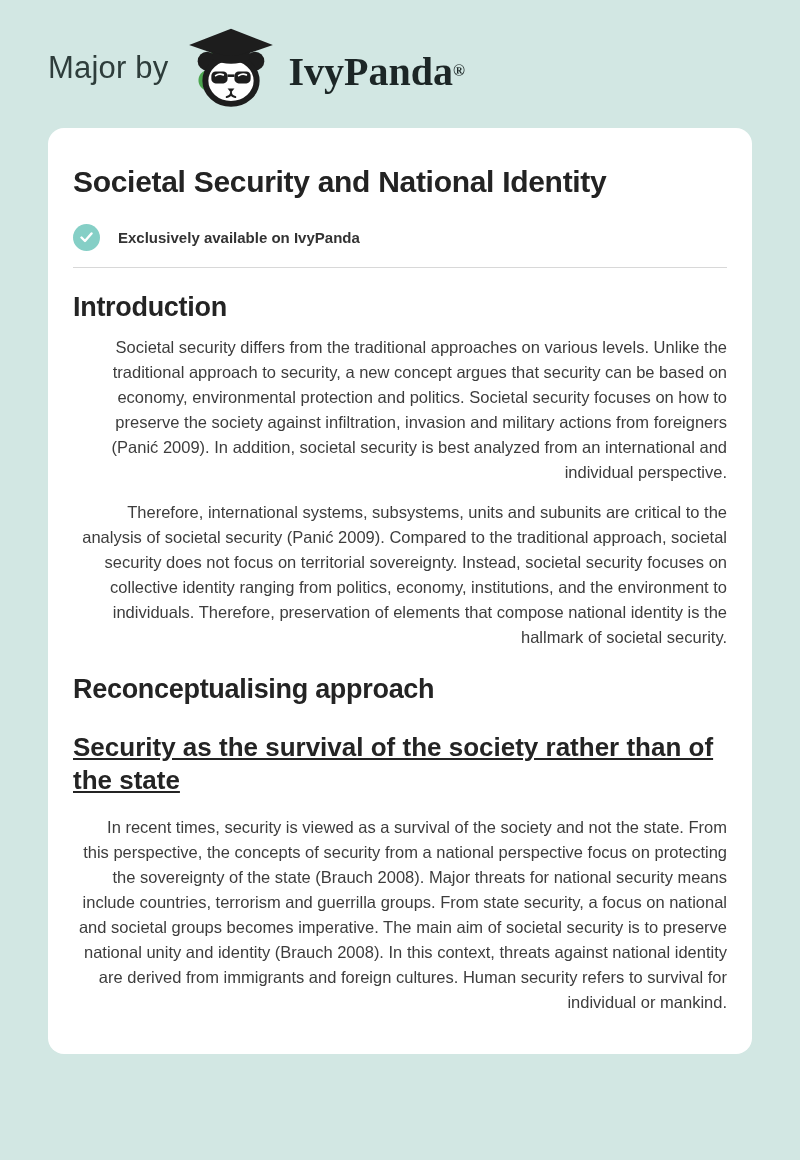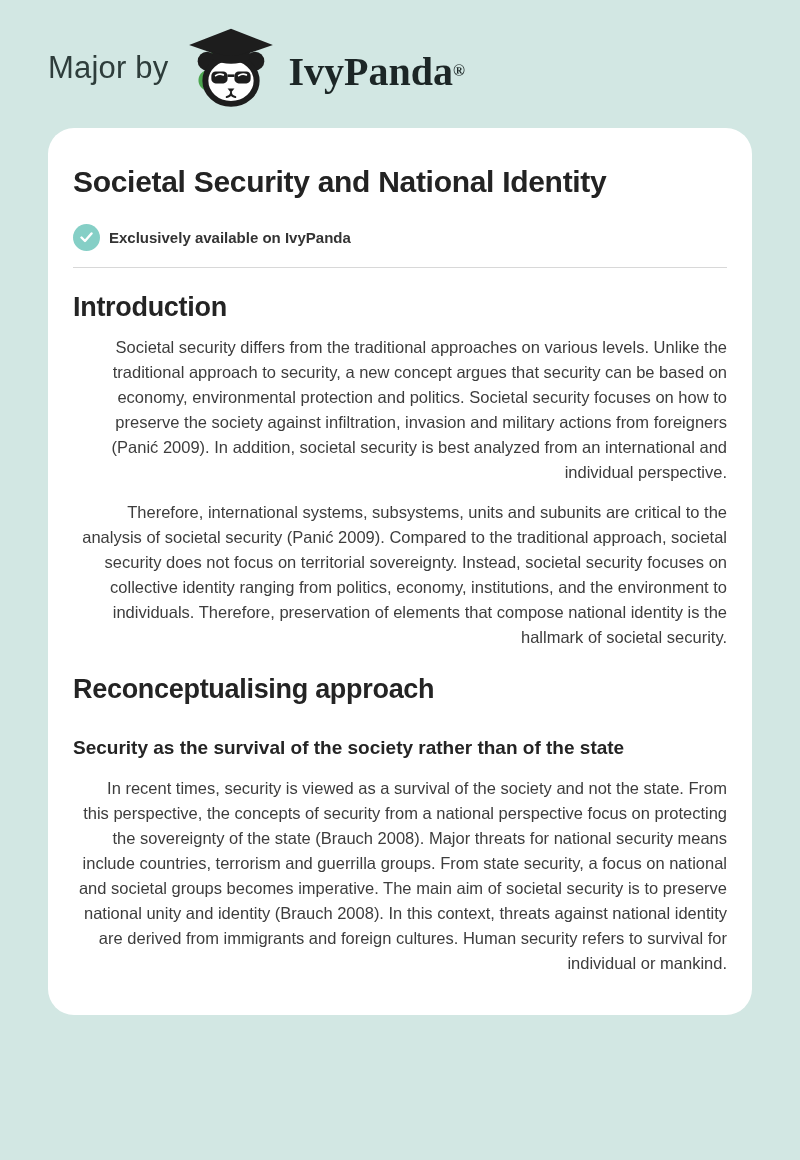--- a/index.html
+++ b/index.html
@@ -23,46 +23,46 @@
   .brand {
     font-family: "Liberation Serif", serif;
     font-weight: 700; font-size: 40px; color: #1c2626;
     display: inline-flex; align-items: center; line-height: 1;
     padding-top: 8px;
   }
   .brand sup { font-size: 16px; line-height: 1; margin-top: -2px; }
   
   .card {
     margin: 22px 48px 0; background: #fff;
-    border-radius: 26px;
+    border-radius: 16px;
     padding: 36px 25px 24px;
   }
   h1.essay-title {
     margin: 0 0 24px; font-size: 30px; line-height: 36px;
     font-weight: 700; color: #232323; letter-spacing: -0.3px;
   }
-  .badge { display: flex; align-items: center; gap: 9px; margin: 0 0 16px; }
+  .badge { display: flex; align-items: center; gap: 18px; margin: 0 0 16px; }
   .badge-circle {
     width: 27px; height: 27px; border-radius: 50%;
     background: #85cfc6; display: flex; align-items: center; justify-content: center;
     flex: 0 0 auto;
   }
   .badge-label { font-size: 15px; font-weight: 700; color: #333333; }
   hr.divider {
     border: none; border-top: 1px solid #d8d8d8;
     margin: 16px 0 0;
   }
   h2.section-heading {
     font-size: 27px; line-height: 32px; font-weight: 700;
     color: #242424; letter-spacing: -0.3px;
     margin: 23px 0 12px;
   }
   h3.subsection-heading {
-    font-size: 19px; line-height: 33px; font-weight: 700;
-    color: #242424; margin: 26px 0 12px;
+    font-size: 26px; line-height: 33px; font-weight: 700;
+    color: #242424; margin: 26px 0 18px; text-decoration: underline;
   }
   p.body-paragraph {
     font-size: 16.5px; line-height: 25px; color: #3d3d3d;
     text-indent: 28px; margin: 0 0 15px; text-align: right;
   }
   p.body-paragraph.last { margin-bottom: 4px; }
 </style>
 </head>
 <body>
 

